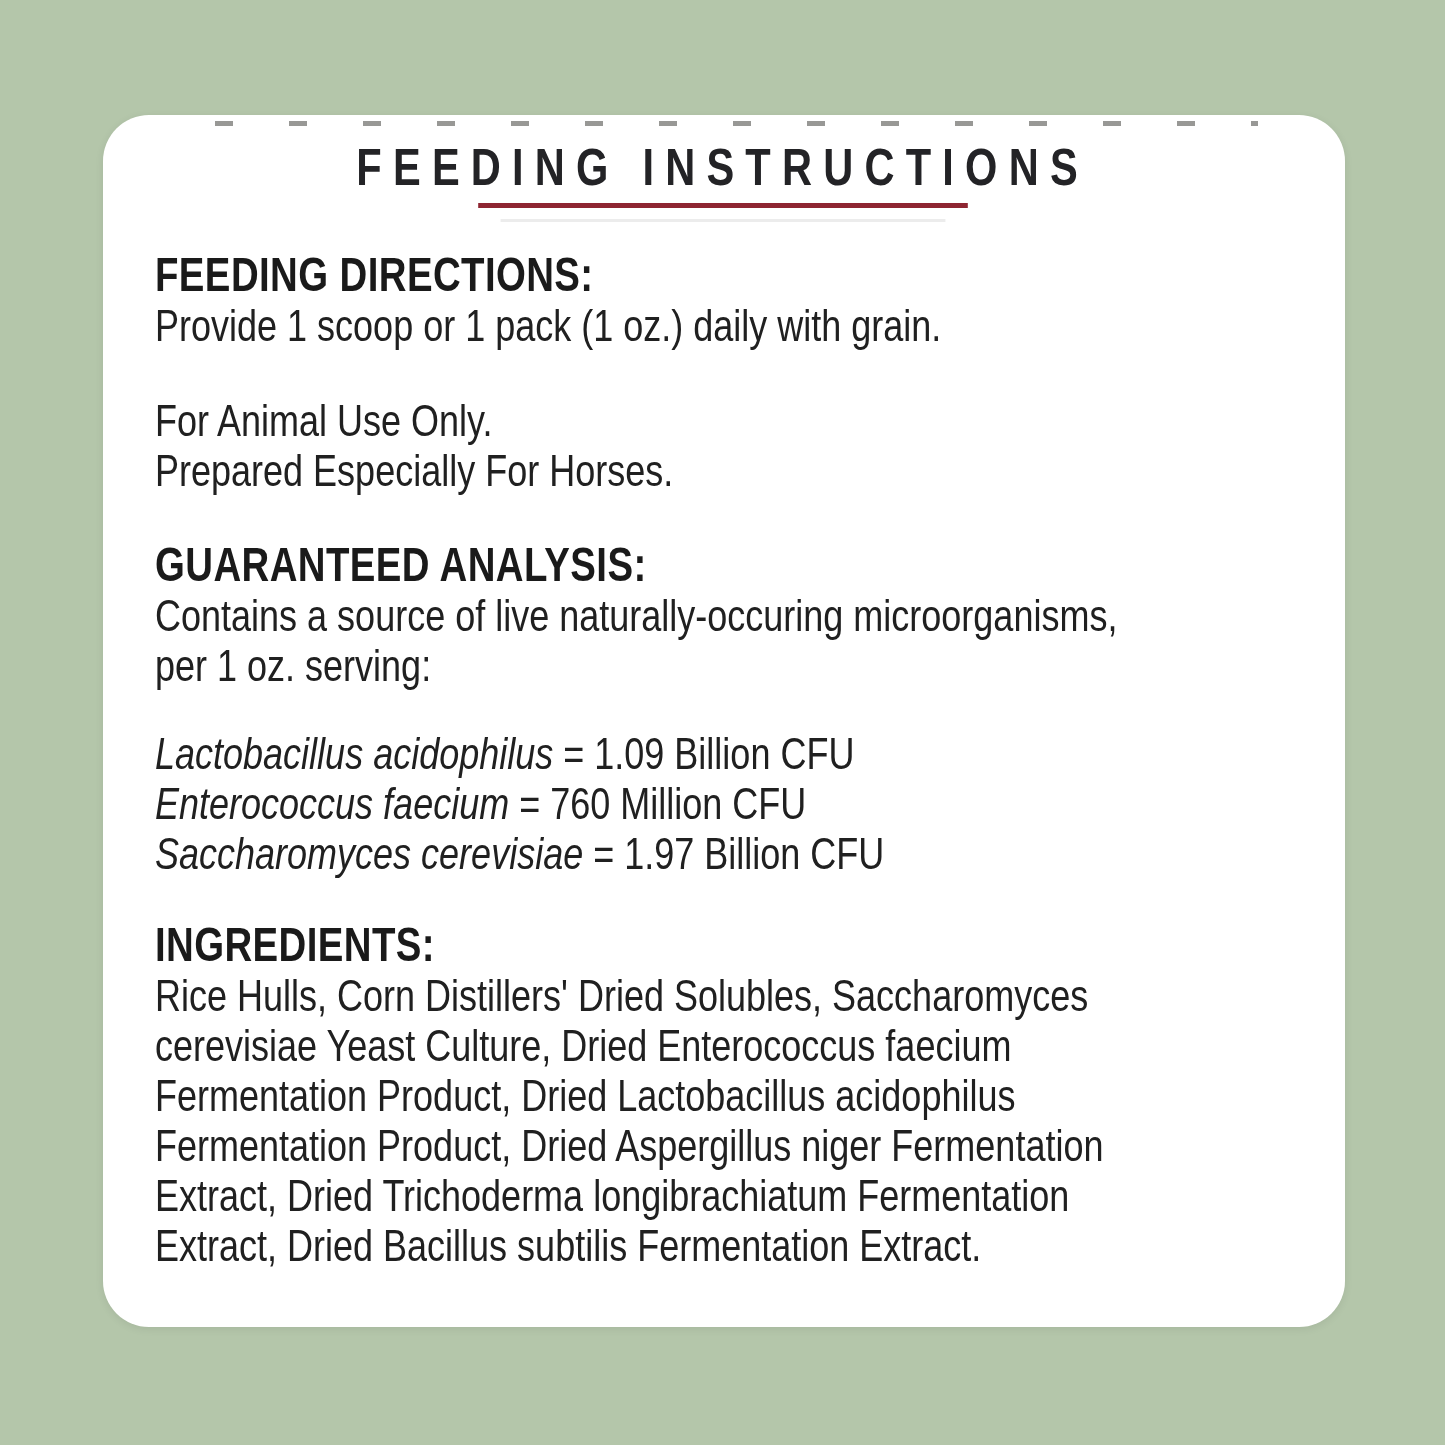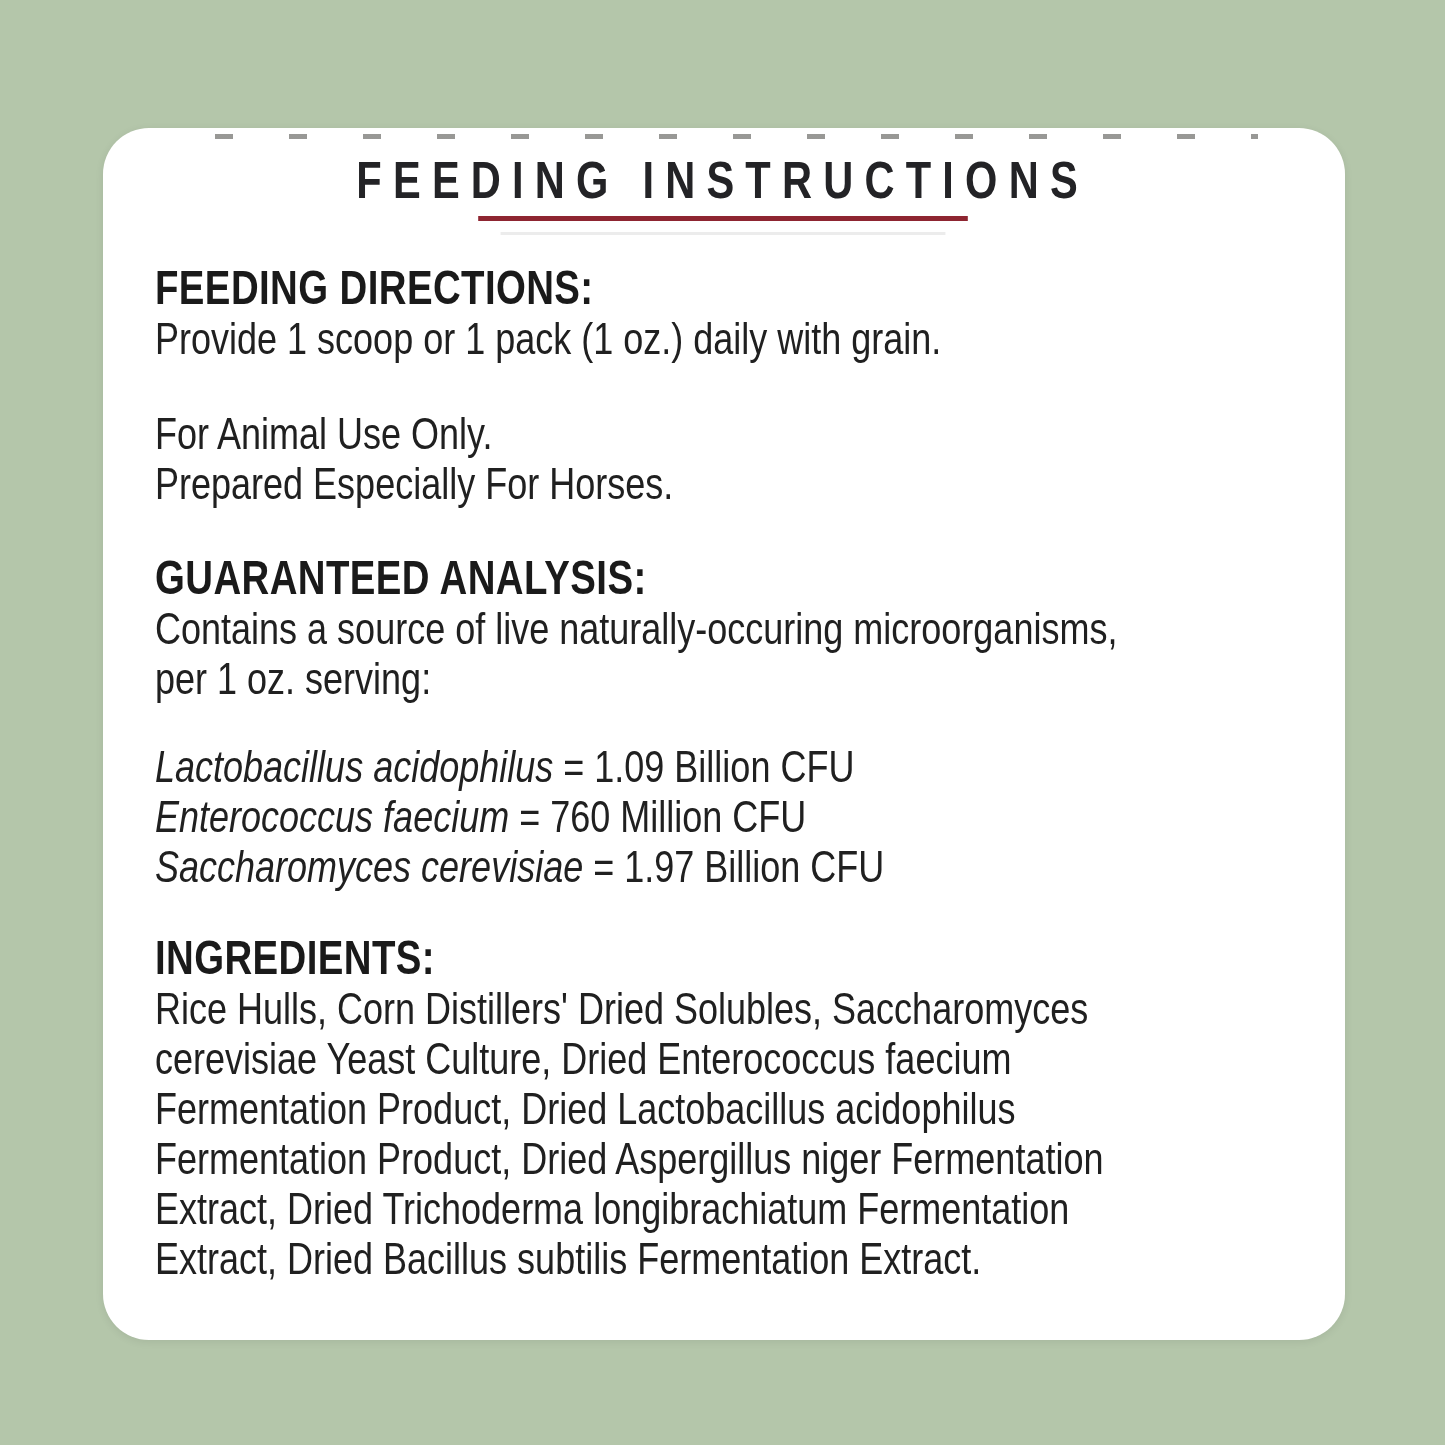--- a/index.html
+++ b/index.html
@@ -11,21 +11,21 @@
   .page {
     position: relative;
     width: 1445px;
     height: 1445px;
     background: #b4c6aa;
     overflow: hidden;
   }
   .card {
     position: absolute;
     left: 103px;
-    top: 128px;
+    top: 115px;
     width: 1242px;
     height: 1212px;
     background: #ffffff;
     border-radius: 46px;
     box-shadow: 0 2px 8px rgba(0,0,0,0.08);
   }
   
   .crop-marks {
     position: absolute;
     top: 6px;

